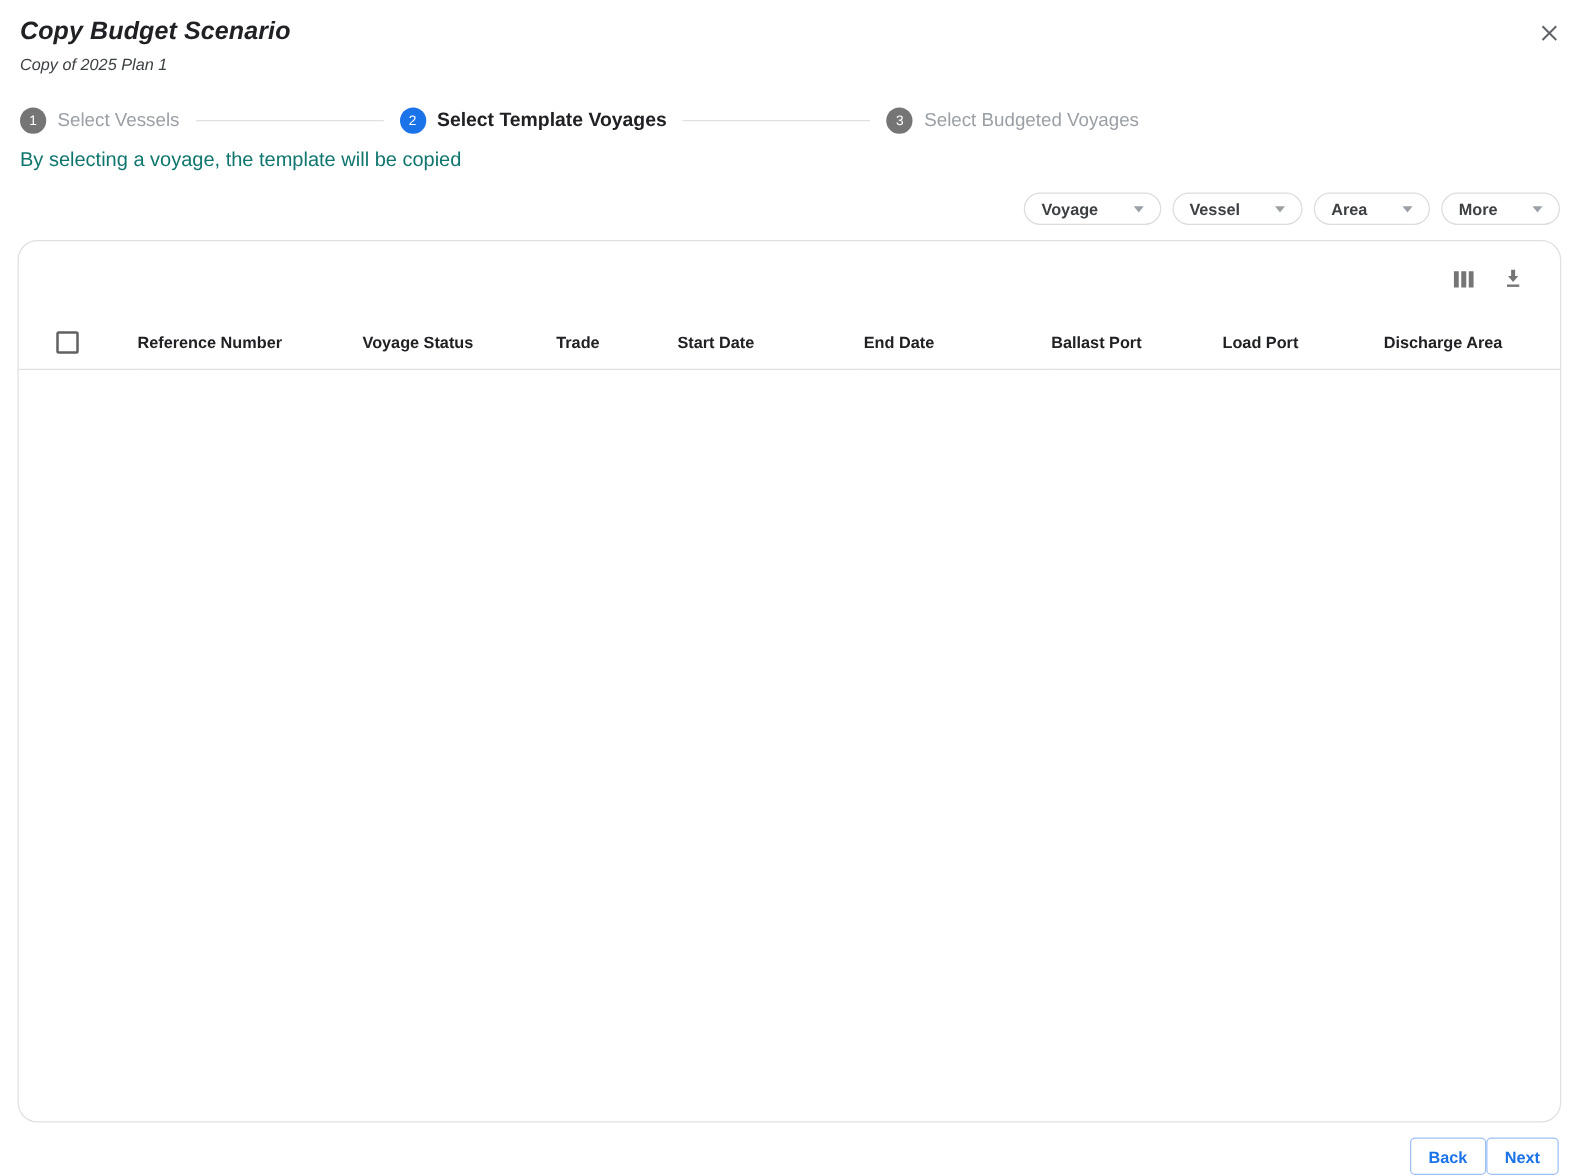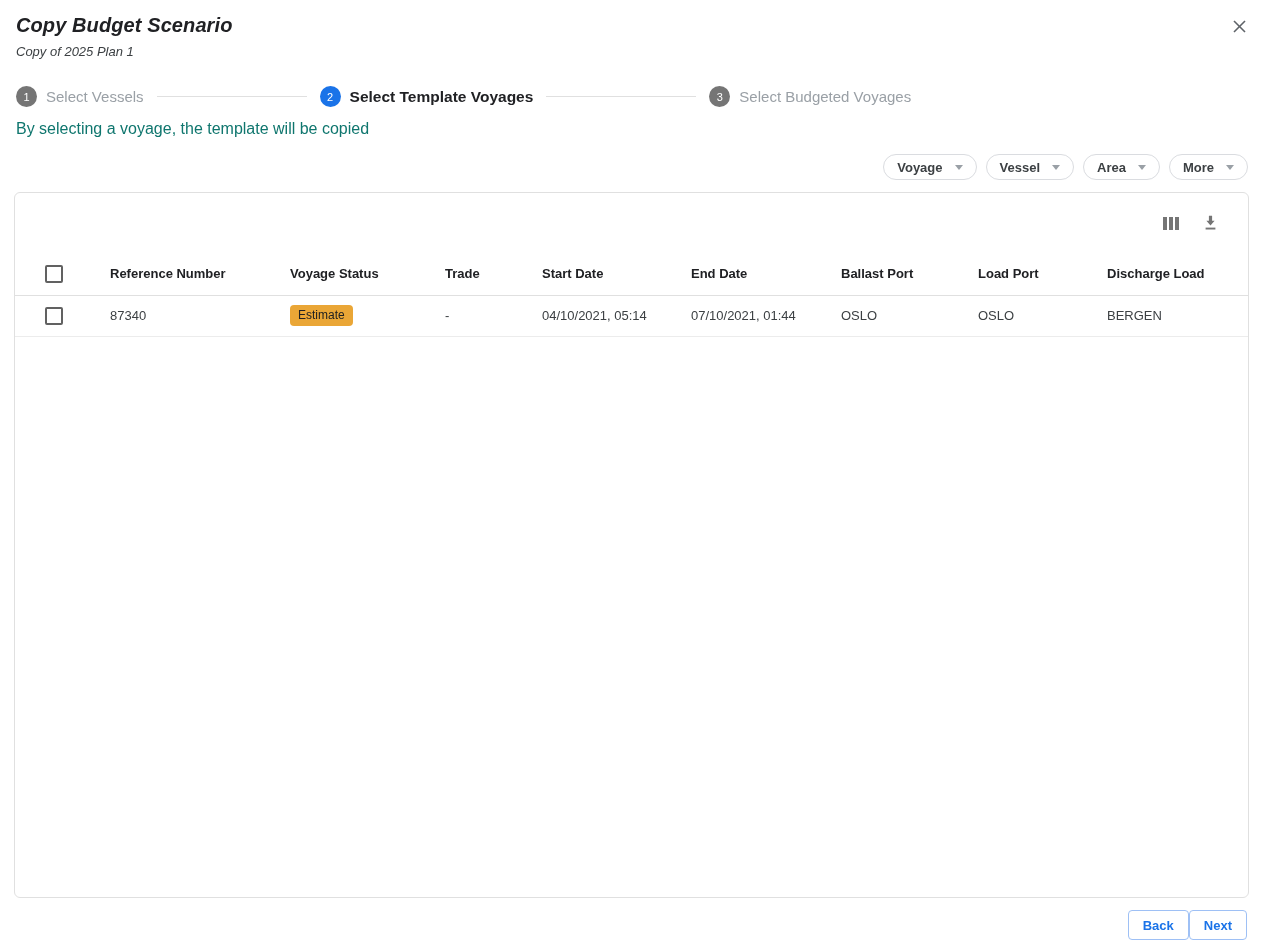--- a/index.html
+++ b/index.html
@@ -37,33 +37,33 @@
   .step.active .step-circle { background: var(--accent, #1a73e8); }
   .step-label { font-size: 15px; color: #9aa0a6; margin-left: 9px; white-space: nowrap; }
   .step.active .step-label { color: #202124; font-weight: 700; font-size: 15.5px; }
   .connector { width: 150px; height: 1px; background: #e0e0e0; margin: 0 13px; flex: none; }
 
   .hint-text { font-size: 16px; color: #0f766e; padding: 0 16px; margin-top: 13px; }
 
   
   .filters { display: flex; justify-content: flex-end; gap: 9px; padding: 0 15px; margin-top: 16px; }
   .chip {
-    display: flex; align-items: center; gap: 12px;
+    display: flex; align-items: center; gap: 28px;
     height: 26px; padding: 0 13px; border: 1px solid #dadce0; border-radius: 14px;
     background: #fff; font-size: 13px; font-weight: 700; color: #3c4043; cursor: pointer;
   }
   .chip-arrow {
     width: 0; height: 0; border-left: 4px solid transparent; border-right: 4px solid transparent;
     border-top: 5px solid #9aa0a6;
   }
 
   
   .table-panel {
     margin: 12px 14px 0 14px; height: 706px;
-    border: 1px solid #e0e0e0; border-radius: 6px; background: #fff; overflow: hidden;
+    border: 1px solid #e0e0e0; border-radius: 16px; background: #fff; overflow: hidden;
   }
   .grid-toolbar { height: 60px; display: flex; align-items: center; justify-content: flex-end; gap: 24px; padding: 0 30px; }
   .tool-icon { background: none; border: none; cursor: pointer; display: flex; align-items: center; }
   .tool-icon svg { fill: #757575; }
 
   table.grid { width: 100%; border-collapse: collapse; table-layout: fixed; }
   .grid thead th {
     text-align: left; font-size: 13px; font-weight: 700; color: #202124;
     height: 42px; border-bottom: 1px solid #e0e0e0; vertical-align: middle;
     padding: 0; cursor: pointer;
@@ -176,35 +176,24 @@
     <thead>
       <tr>
         <th class="cb-cell"><span class="checkbox"></span></th>
         <th>Reference Number</th>
         <th>Voyage Status</th>
         <th>Trade</th>
         <th>Start Date</th>
         <th>End Date</th>
         <th>Ballast Port</th>
         <th>Load Port</th>
-        <th>Discharge Load</th>
+        <th>Discharge Area</th>
       </tr>
     </thead>
     <tbody>
-      <tr>
-        <td class="cb-cell"><span class="checkbox"></span></td>
-        <td>87340</td>
-        <td><span class="badge">Estimate</span></td>
-        <td>-</td>
-        <td>04/10/2021, 05:14</td>
-        <td>07/10/2021, 01:44</td>
-        <td>OSLO</td>
-        <td>OSLO</td>
-        <td>BERGEN</td>
-      </tr>
     </tbody>
   </table>
 </div>
 
 <div class="dlg-footer">
   <button class="btn">Back</button>
   <button class="btn">Next</button>
 </div>
 
 </body></html>

